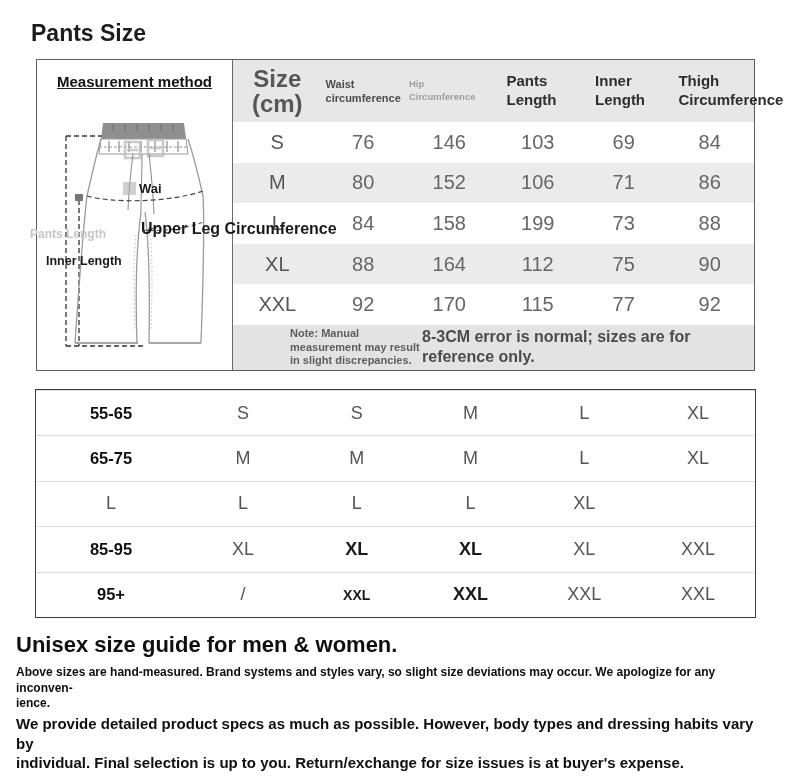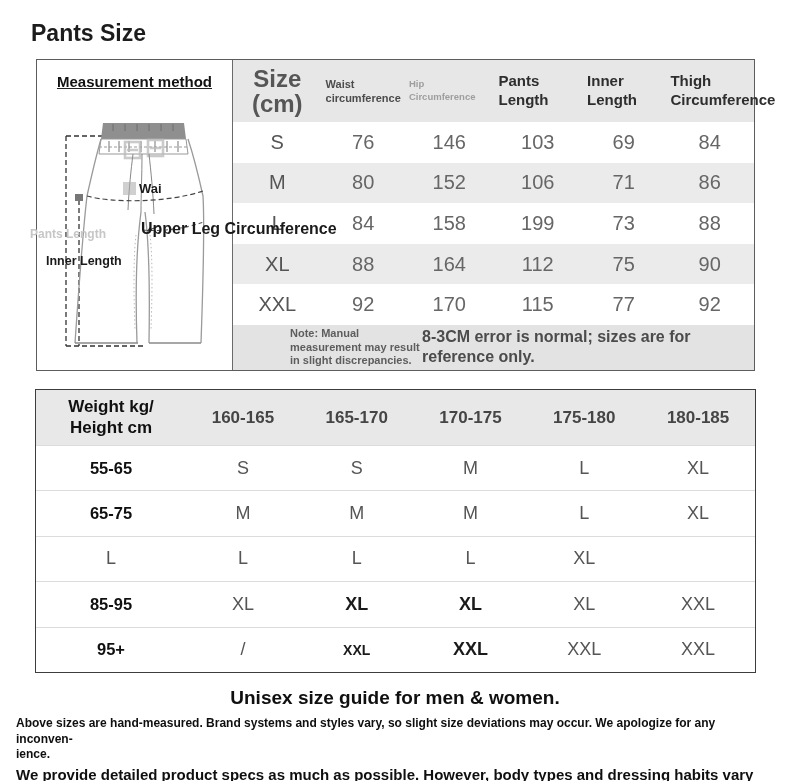--- a/index.html
+++ b/index.html
@@ -24,21 +24,21 @@
   .lbl-inner { left:9px;   top:194px; font-size:12.5px; color:#1a1a1a; white-space:nowrap; }
   .glyph-box { position:absolute; left:86px; top:122px; width:13px; height:13px;
     background:#a9a9a9; opacity:.55; z-index:2; }
 
   .size-table { flex:1; display:flex; flex-direction:column; min-width:0; }
   .st-header { height:62px; background:#e7e7e7; display:grid;
     grid-template-columns:17% 16% 17% 17% 16% 17%; align-items:center; }
   .h-size  { font-size:24px; font-weight:700; color:#565656; text-align:center; line-height:1.05; white-space:pre-line; }
   .h-waist { font-size:11px;  font-weight:700; color:#4c4c4c; white-space:pre-line; line-height:1.3;  padding-left:4px; }
   .h-hip   { font-size:9.5px; font-weight:600; color:#9e9e9e; white-space:pre-line; line-height:1.35; padding-left:4px; }
-  .h-big   { font-size:15px;  font-weight:700; color:#2e2e2e; white-space:pre-line; line-height:1.25; padding-left:5px; }
+  .h-big   { font-size:15px;  font-weight:700; color:#2e2e2e; white-space:pre-line; line-height:1.25; padding-left:5px;margin-left:8px; }
 
   .st-rows { display:flex; flex-direction:column; }
   .st-row { height:40.6px; display:grid; grid-template-columns:17% 16% 17% 17% 16% 17%; align-items:center; }
   .st-row.stripe { background:#ebebeb; }
   .st-cell { text-align:center; font-size:20px; color:#666; font-weight:400; }
   .st-cell.size { color:#555; }
 
   .st-note { flex:1; background:#e3e3e3; display:flex; align-items:center; }
   .note-small { margin-left:57px; width:130px; font-size:11px; font-weight:700; color:#5d5d5d; line-height:1.25; }
   .note-big { margin-left:2px; width:305px; font-size:16px; font-weight:700; color:#4b4b4b; line-height:1.25; }
@@ -51,21 +51,21 @@
   .ft-col { font-size:17px; font-weight:700; color:#454545; text-align:center; }
   .ft-row { height:44.4px; display:grid; grid-template-columns:150px repeat(5,1fr);
     align-items:center; border-top:1px solid #dcdcdc; }
   .ft-label { font-size:16.5px; font-weight:700; color:#101010; text-align:center; }
   .ft-cell { font-size:18px; color:#555; text-align:center; font-weight:400; }
   .ft-cell.bold { font-weight:700; color:#1a1a1a; }
   .ft-cell.bold-sm { font-weight:700; color:#1a1a1a; font-size:14px; }
 
   
   .footer { margin:14px 16px 0 16px; color:#0f0f0f; }
-  .f-head { font-size:19px; font-weight:700; margin:0 0 7px 0;text-align:center; }
+  .f-head { font-size:22px; font-weight:700; margin:0 0 7px 0; }
   .f-small { font-size:12px; font-weight:700; line-height:1.3; white-space:pre-line; margin:0; }
   .f-body { font-size:15px; font-weight:700; line-height:1.32; white-space:pre-line; margin:2px 0 0 0; }
 </style>
 </head>
 <body>
 
 <h1 class="page-title">Pants Size</h1>
 
 <div class="size-section">
 
@@ -205,29 +205,20 @@
         </div>
       </div>
     <div class="st-note">
       <div class="note-small">Note: Manual measurement may result in slight discrepancies.</div>
       <div class="note-big">8-3CM error is normal; sizes are for reference only.</div>
     </div>
   </div>
 </div>
 
 <div class="fit-table">
-  <div class="ft-header">
-    <div class="ft-corner">Weight kg/
-Height cm</div>
-    <div class="ft-col">160-165</div>
-    <div class="ft-col">165-170</div>
-    <div class="ft-col">170-175</div>
-    <div class="ft-col">175-180</div>
-    <div class="ft-col">180-185</div>
-  </div>
   <div id="fit-rows">
       <div class="ft-row">
         <div class="ft-label">55-65</div>
         <div class="ft-cell">S</div>
         <div class="ft-cell">S</div>
         <div class="ft-cell">M</div>
         <div class="ft-cell">L</div>
         <div class="ft-cell">XL</div>
       </div>
       <div class="ft-row">

